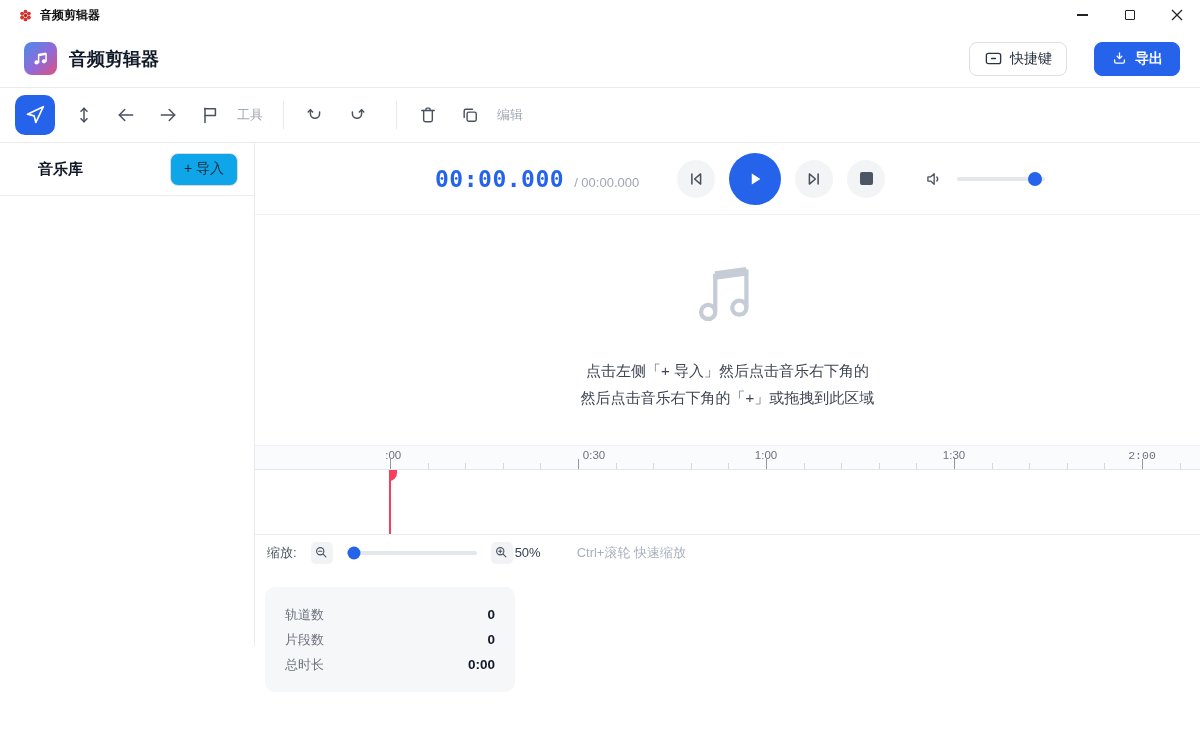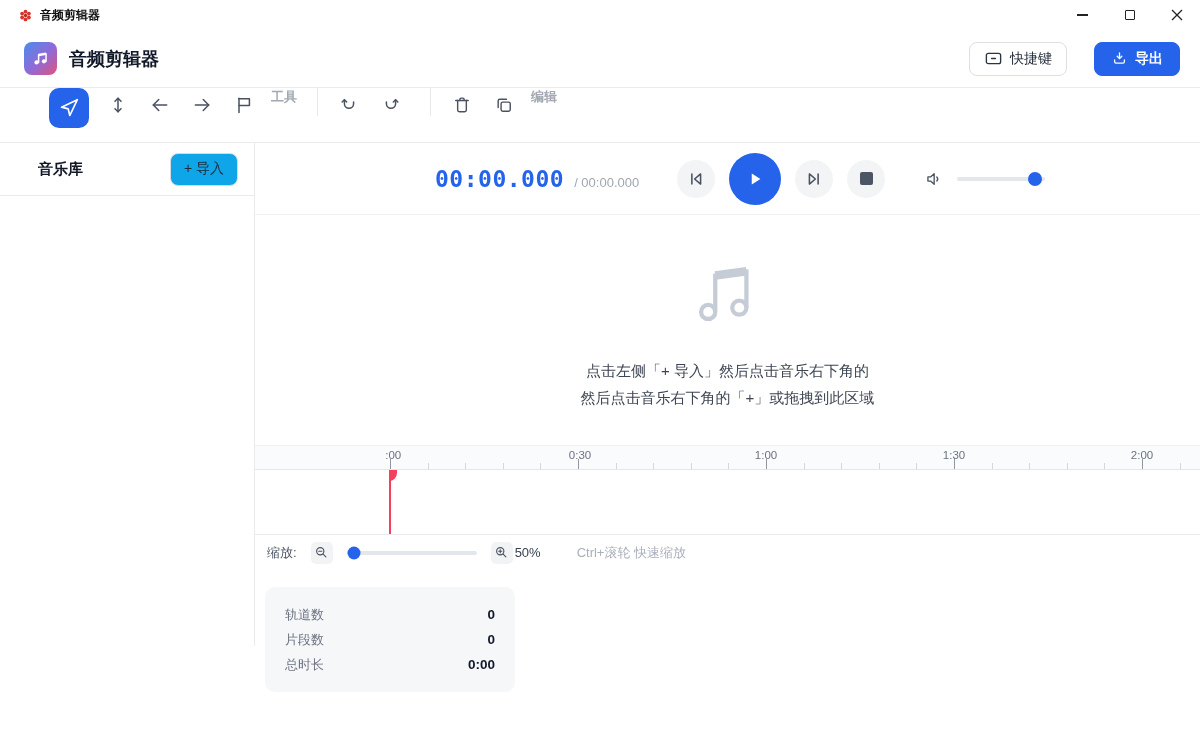--- a/index.html
+++ b/index.html
@@ -25,21 +25,21 @@
 
   
   .header{height:58px;border-bottom:1px solid var(--border);display:flex;align-items:center;padding:0 20px 0 24px;flex:0 0 auto;}
   .logo{width:33px;height:33px;border-radius:8px;background:linear-gradient(135deg,#4a8de9 0%,#8f6ad9 52%,#e0527c 100%);display:flex;align-items:center;justify-content:center;}
   .app-title{font-size:18px;font-weight:bold;margin-left:12px;color:#111827;}
   .header-actions{margin-left:auto;display:flex;align-items:center;gap:27px;}
   .btn{display:inline-flex;align-items:center;gap:7px;height:34px;border-radius:8px;font-size:14px;border:1px solid #dcdfe4;background:#fff;color:#1f2937;padding:0 14px;cursor:pointer;}
   .btn-primary{background:var(--primary);border-color:var(--primary);color:#fff;padding:0 16px;font-weight:bold;}
 
   
-  .toolbar{height:55px;border-bottom:1px solid var(--border);display:flex;padding-left:49px;flex:0 0 auto;font-weight:bold;}
+  .toolbar{height:55px;border-bottom:1px solid var(--border);display:flex;align-items:center;padding-left:15px;flex:0 0 auto;}
   .tool-btn{width:34px;height:34px;display:flex;align-items:center;justify-content:center;color:var(--icon);border-radius:8px;cursor:pointer;margin-right:8px;}
   .tool-btn.active{width:40px;height:40px;background:var(--primary);color:#fff;border-radius:10px;margin-right:12px;}
   .tool-label{font-size:13px;color:#a3a9b3;margin:0 6px 0 2px;}
   .tb-divider{width:1px;height:28px;background:#e6e8ec;margin:0 14px;}
 
   
   .content{flex:1;display:flex;min-height:0;}
   .sidebar{width:255px;flex:0 0 255px;border-right:1px solid var(--border);display:flex;flex-direction:column;}
   .sidebar-header{height:53px;border-bottom:1px solid var(--border);display:flex;align-items:center;padding:0 16px 0 38px;flex:0 0 auto;}
   .sidebar-title{font-size:15px;font-weight:bold;color:#111827;}
@@ -305,24 +305,24 @@
           </g>
           <path d="M24.5 17.5 L57.5 13" stroke="#c6ccd6" stroke-width="9"></path>
         </svg>
         <p class="empty-text first">点击左侧「+ 导入」然后点击音乐右下角的</p>
         <p class="empty-text">然后点击音乐右下角的「+」或拖拽到此区域</p>
       </div>
 
       <div class="ruler">
         <div class="ruler-labels">
             <div class="ruler-label" style="left: 5px;">0:00</div>
-            <div class="ruler-label" style="left: 195px;">0:30</div>
+            <div class="ruler-label" style="left: 209px;">0:30</div>
             <div class="ruler-label" style="left: 381px;">1:00</div>
             <div class="ruler-label" style="left: 569px;">1:30</div>
-            <div class="ruler-label" style="left: 757px;">2:00</div>
+            <div class="ruler-label" style="left: 757px; font-family: Liberation Mono, monospace;">2:00</div>
           </div>
         <div class="ruler-ticks">
             <div class="tick major" style="left: 135px;"></div>
             <div class="tick" style="left: 172.6px;"></div>
             <div class="tick" style="left: 210.2px;"></div>
             <div class="tick" style="left: 247.8px;"></div>
             <div class="tick" style="left: 285.4px;"></div>
             <div class="tick major" style="left: 323px;"></div>
             <div class="tick" style="left: 360.6px;"></div>
             <div class="tick" style="left: 398.2px;"></div>

